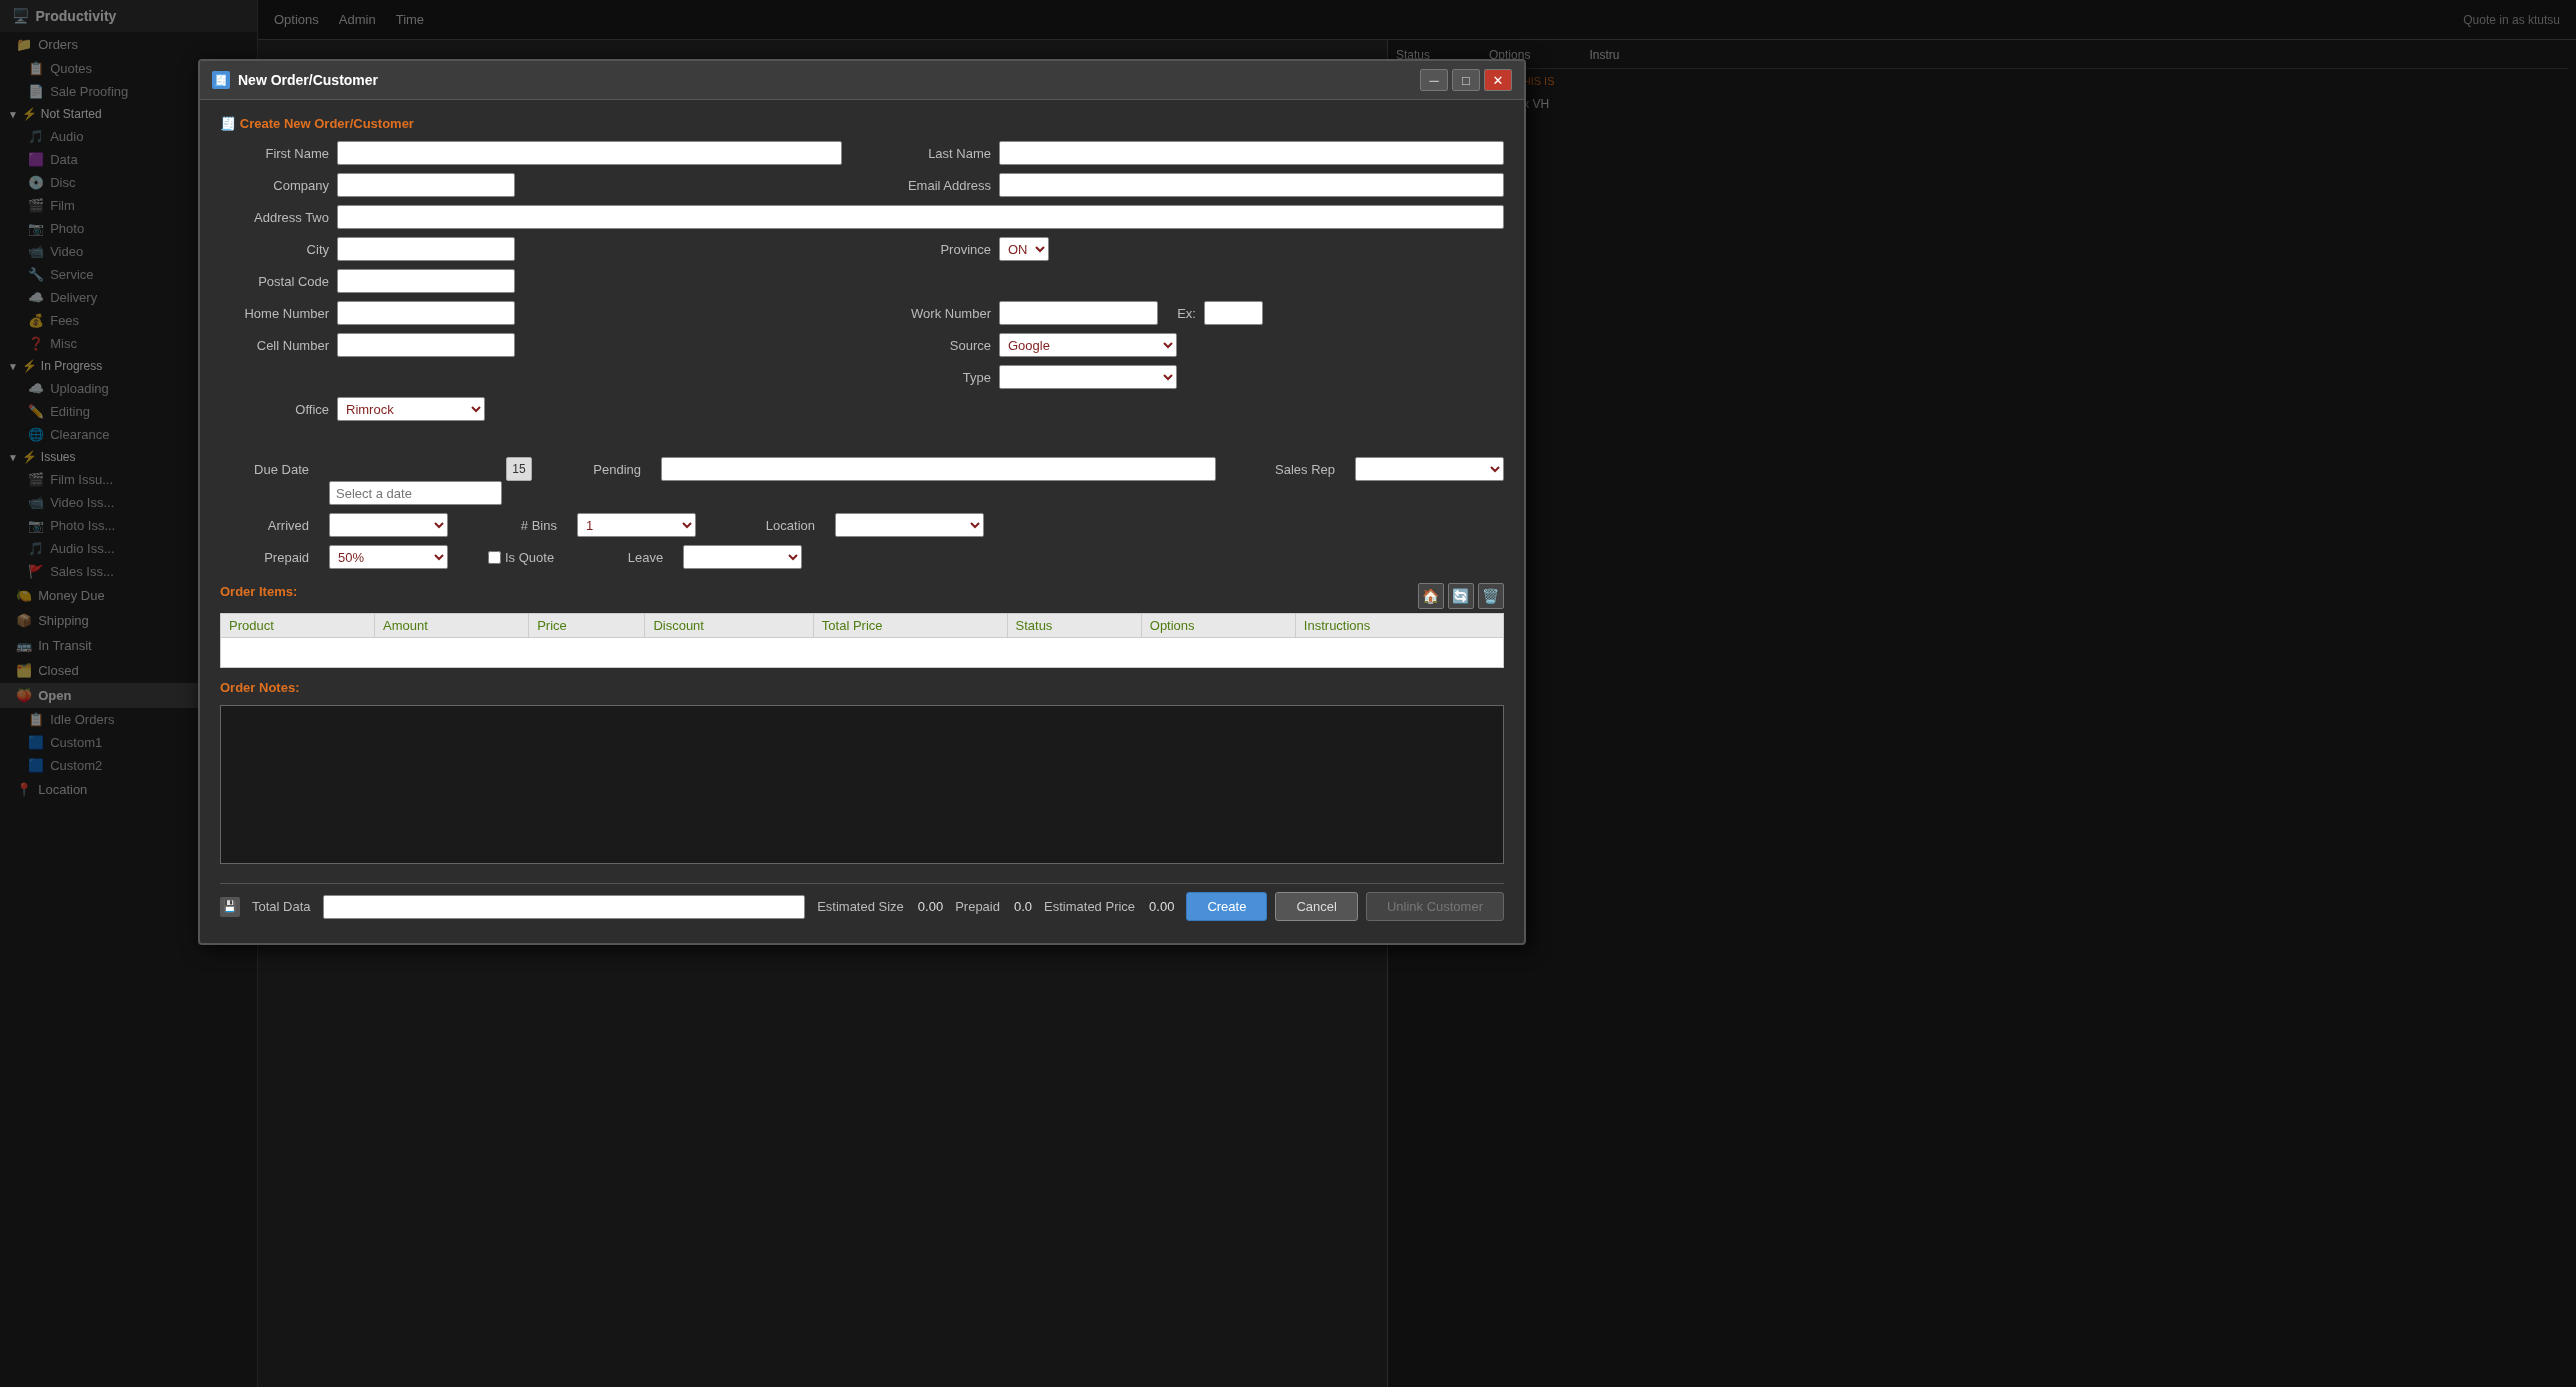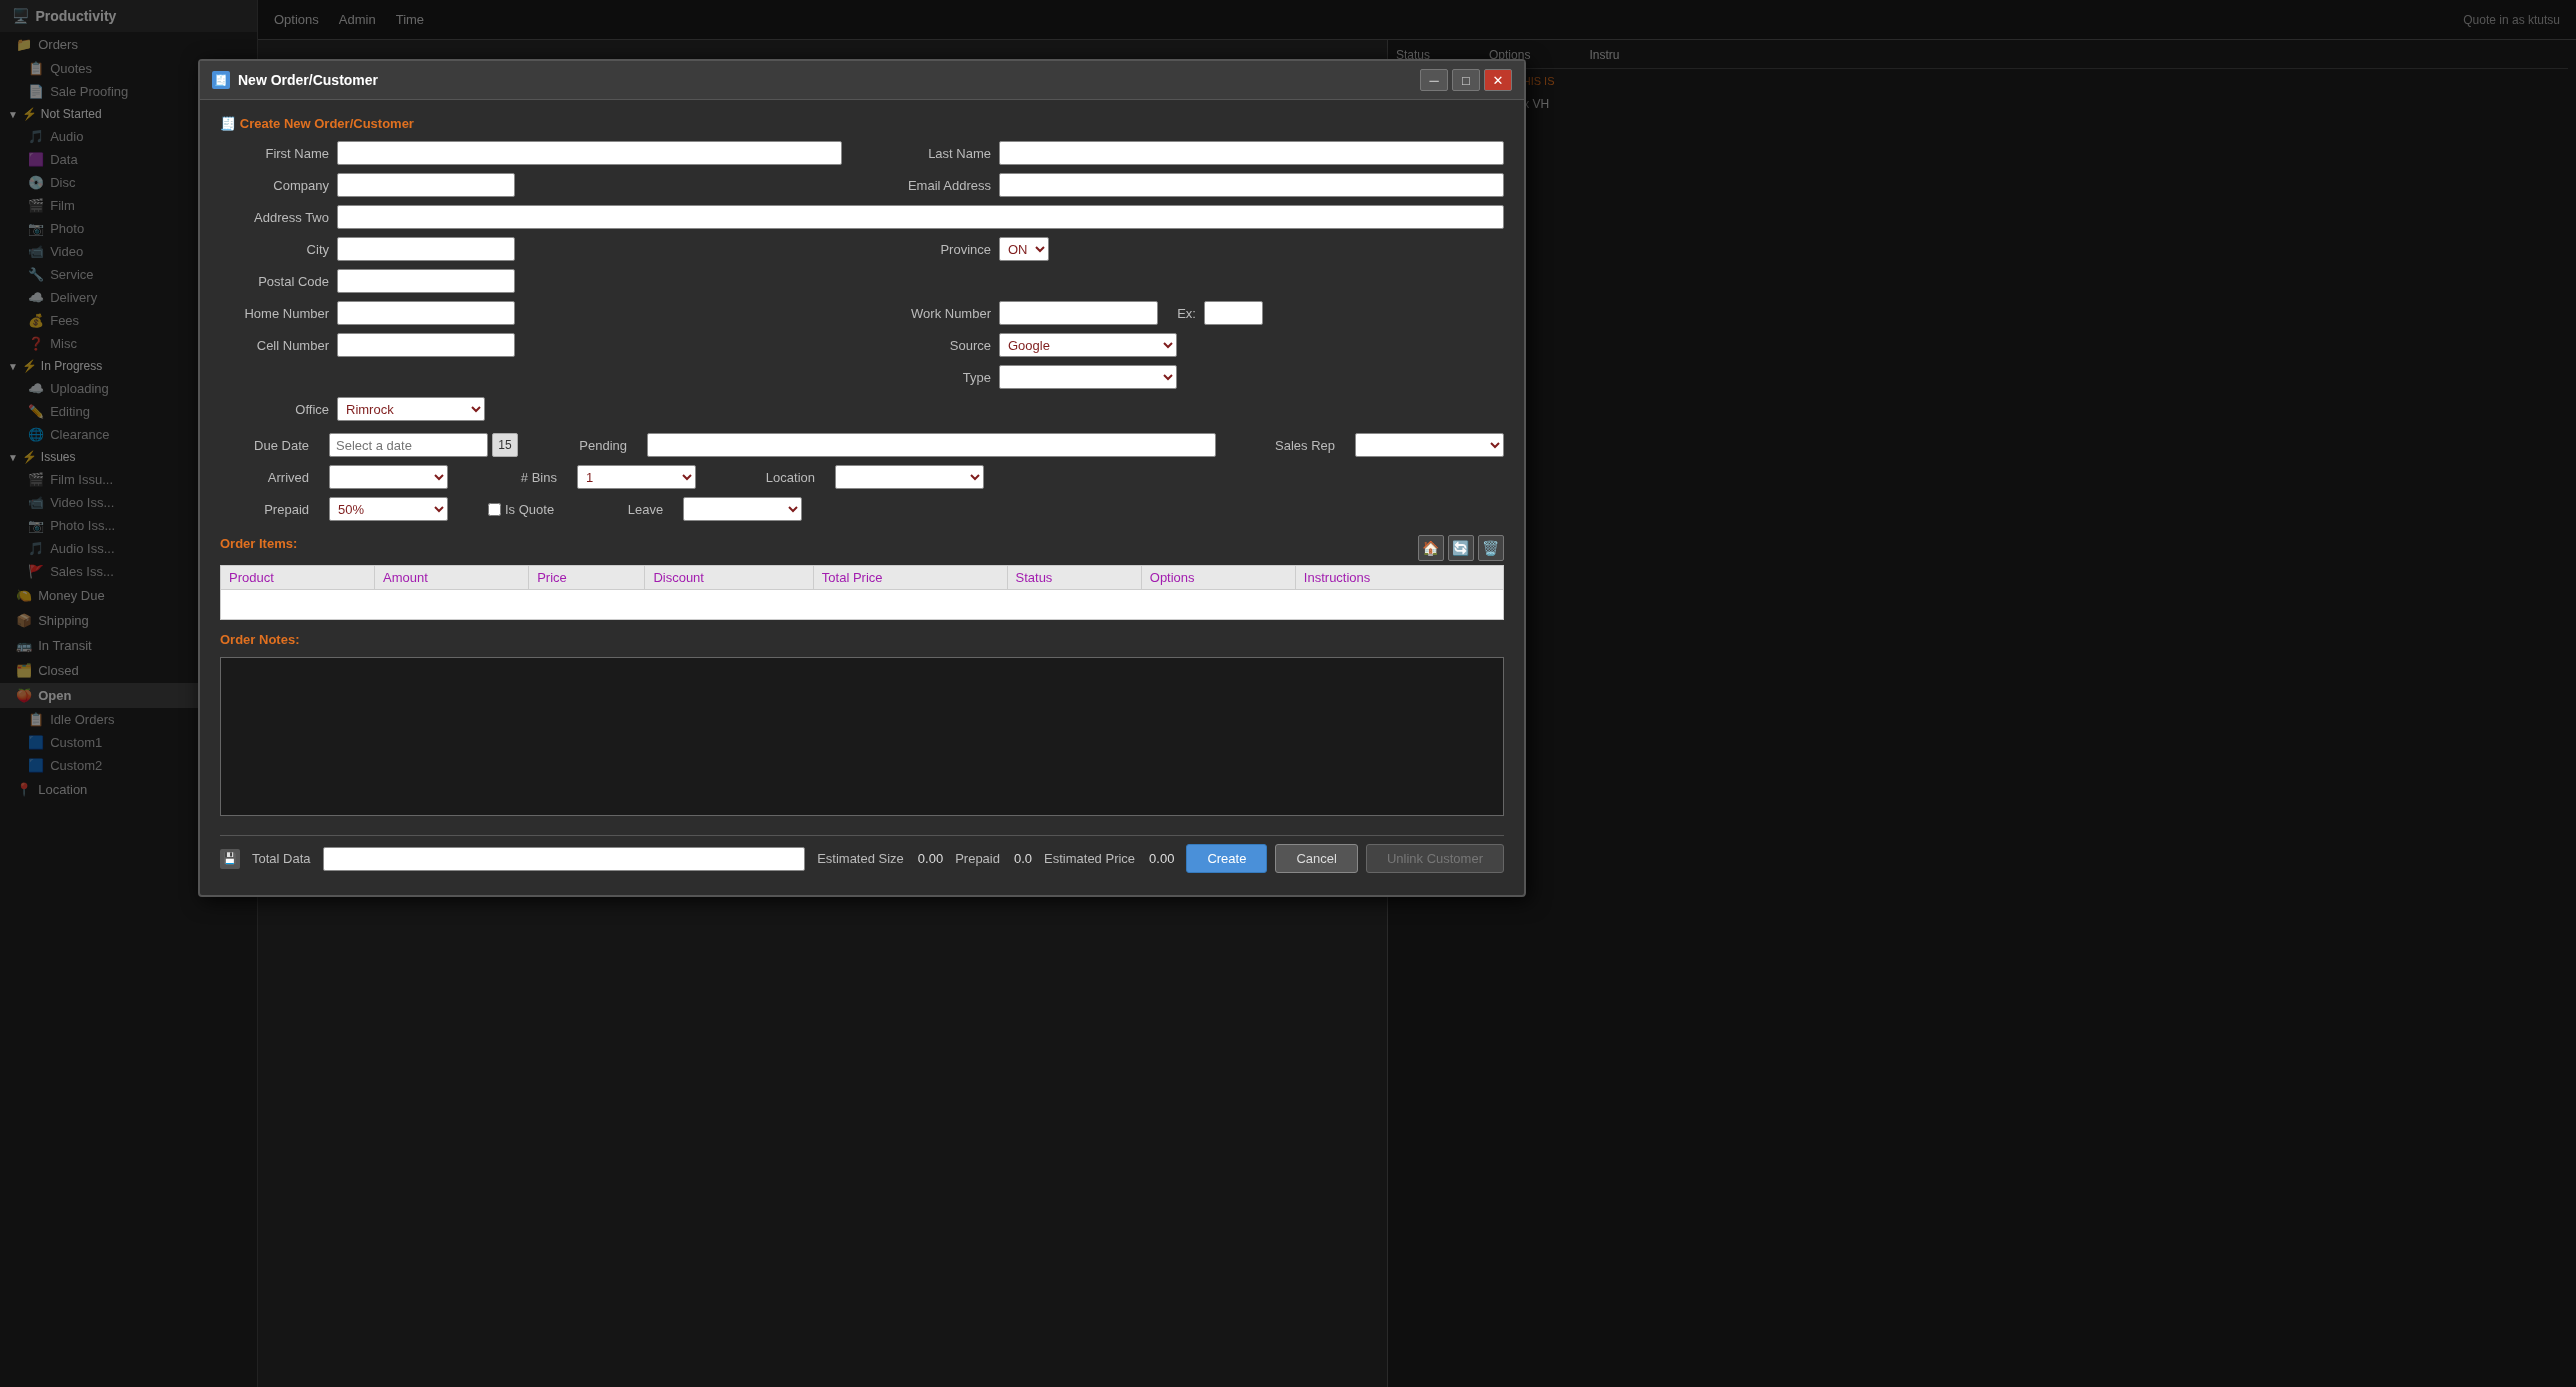--- a/index.html
+++ b/index.html
@@ -233,21 +233,21 @@
       display: flex;
       align-items: center;
       justify-content: space-between;
       margin-bottom: 4px;
     }
 
     .order-items-table {
       width: 100%;
       border-collapse: collapse;
       background: #fff;
-      color: #a21caf;
+      color: #4d7c0f;
       font-size: 13px;
       margin-bottom: 12px;
     }
     .order-items-table th {
       background: #e8e8e8;
       border: 1px solid #ccc;
       padding: 4px 8px;
       text-align: left;
       font-weight: normal;
     }
@@ -650,21 +650,21 @@
           <option>Downtown</option>
         </select>
       </div>
       <div style="flex:1;"></div>
     </div>
 
     
     <div style="display:flex; gap:20px; margin-bottom:8px; align-items:center;">
       <span class="form-label" style="min-width:89px;">Due Date</span>
       <div class="date-input-wrap">
-        <input class="form-input" style="width: 159px;" type="text" placeholder="Select a date">
+        <input class="form-input" style="width: 173px; margin-top: 48px;" type="text" placeholder="Select a date">
         <div class="cal-btn">15</div>
       </div>
       <span class="form-label" style="min-width:69px; margin-left:20px;">Pending</span>
       <input class="form-input" style="width: 119px;" type="text" value="">
       <span class="form-label" style="min-width:79px; margin-left:20px;">Sales Rep</span>
       <select class="form-select" style="width:149px;">
         <option></option>
       </select>
     </div>
 

